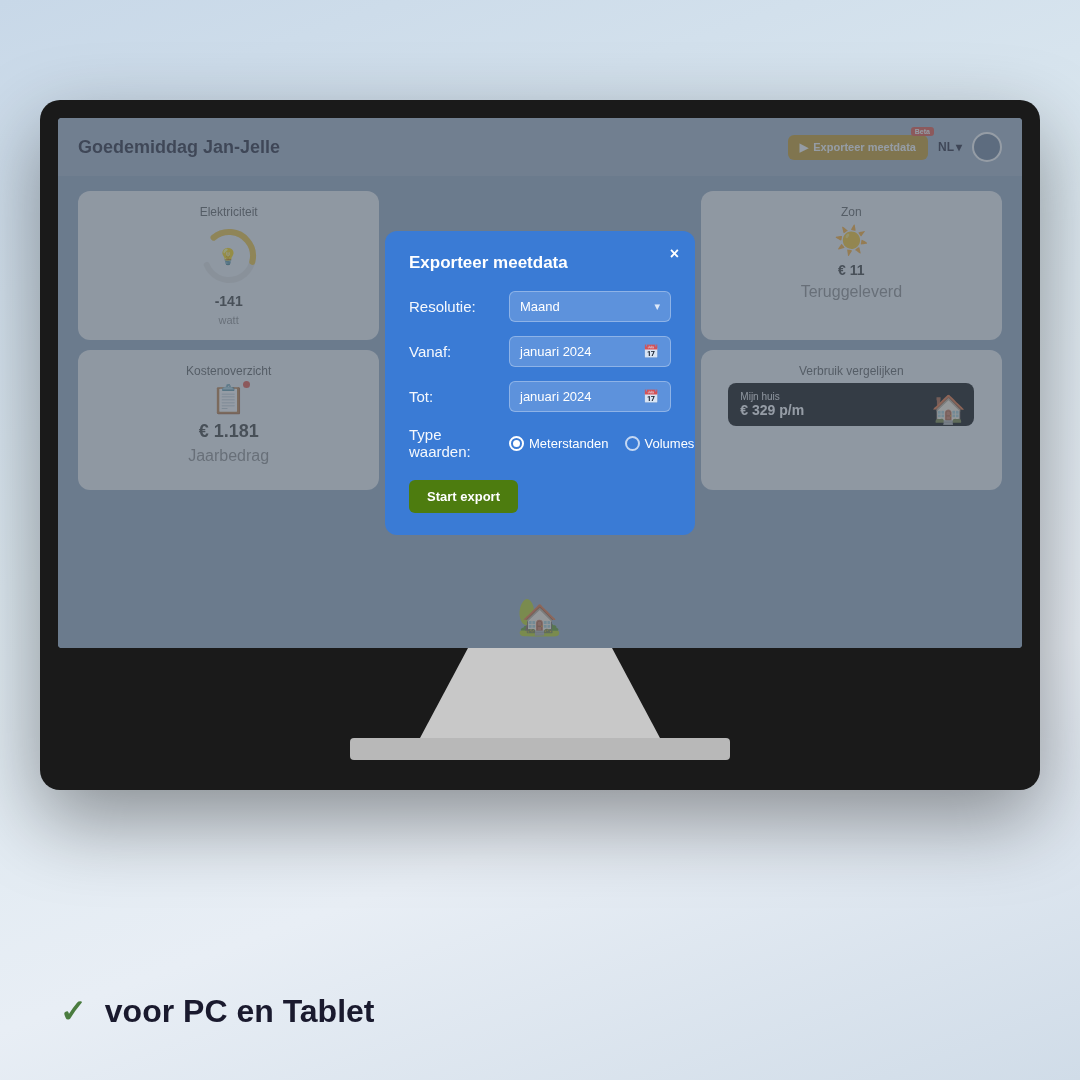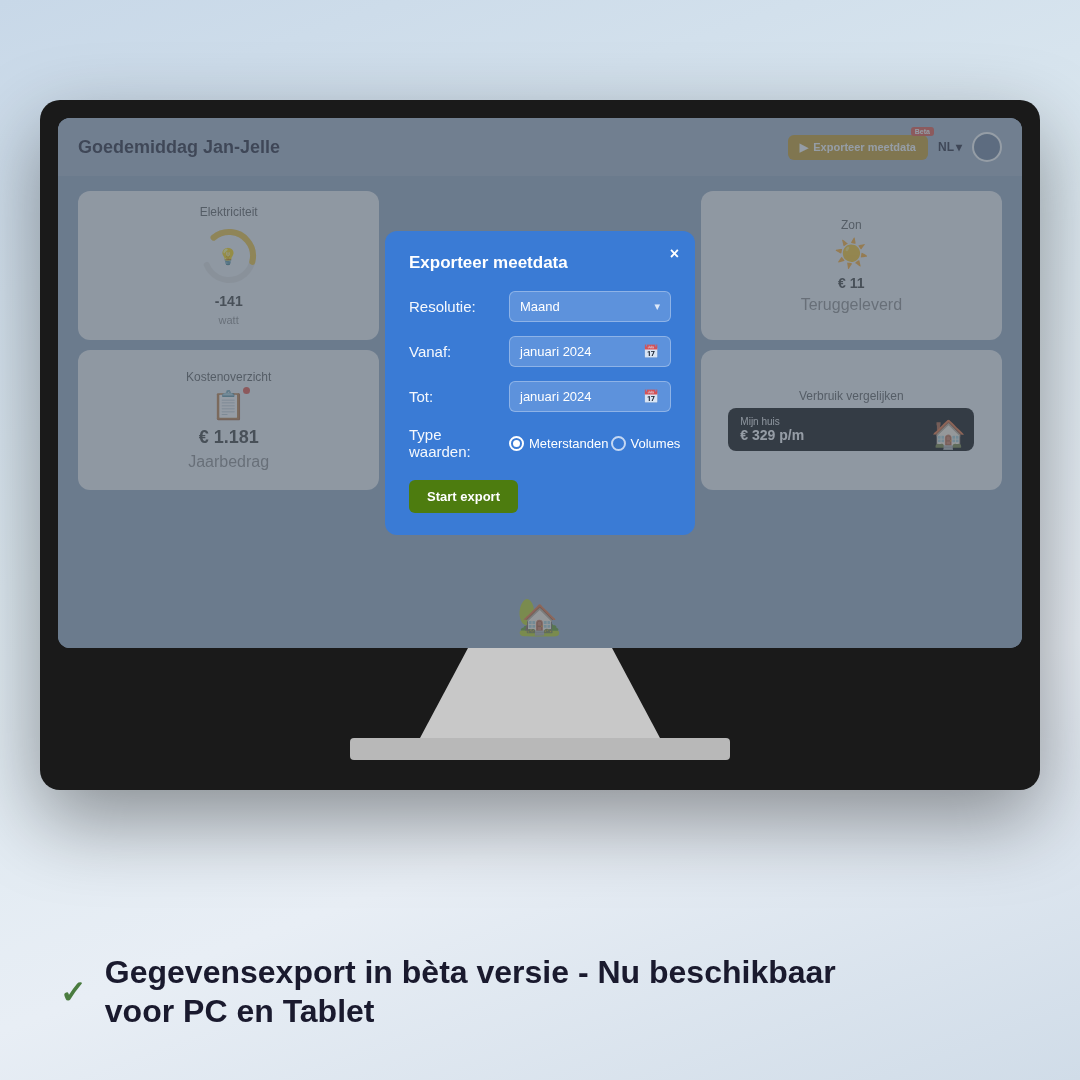--- a/index.html
+++ b/index.html
@@ -21,21 +21,21 @@
       transform: translateX(-50%);
       width: 1000px;
       background: #1a1a1a;
       border-radius: 20px;
       padding: 18px 18px 30px 18px;
       box-shadow: 0 30px 80px rgba(0,0,0,0.4);
     }
 
     .monitor-screen {
       background: #6a7f99;
-      border-radius: 12px;
+      border-radius: 4px;
       overflow: hidden;
       position: relative;
       height: 530px;
     }
 
     .monitor-stand {
       width: 240px;
       height: 90px;
       background: #c8c8c8;
       margin: 0 auto;
@@ -135,21 +135,21 @@
 
     .card {
       background: rgba(255,255,255,0.85);
       border-radius: 12px;
       padding: 14px;
       display: flex;
       flex-direction: column;
       align-items: center;
       gap: 5px;
       min-height: 140px;
-      justify-content: center;
+      justify-content: flex-start;
     }
 
     .card-title {
       font-size: 12px;
       color: #555;
       font-weight: 500;
     }
 
     .card-value {
       font-size: 14px;
@@ -327,21 +327,21 @@
     }
 
     .form-control .calendar-icon {
       font-size: 13px;
       opacity: 0.8;
     }
 
     .radio-group {
       display: flex;
       align-items: center;
-      gap: 2px;
+      gap: 16px;
     }
 
     .radio-option {
       display: flex;
       align-items: center;
       gap: 5px;
       cursor: pointer;
       font-size: 13px;
       color: white;
     }
@@ -572,16 +572,15 @@
     </div>
   </div>
 
   <div class="monitor-stand"></div>
   <div class="monitor-base"></div>
 </div>
 
 <div class="bottom-caption" style="position:absolute;bottom:50px;left:0;right:0;display:flex;align-items:center;gap:18px;padding:0 60px;">
   <span class="check-icon" style="color:#4a7c3f;font-size:32px;font-weight:900;flex-shrink:0;">✓</span>
   <div class="caption-text">
-    <div>Gegevensexport in bèta versie - Nu beschikbaar</div>
     <div>voor PC en Tablet</div>
   </div>
 </div>
 
 </body></html>

